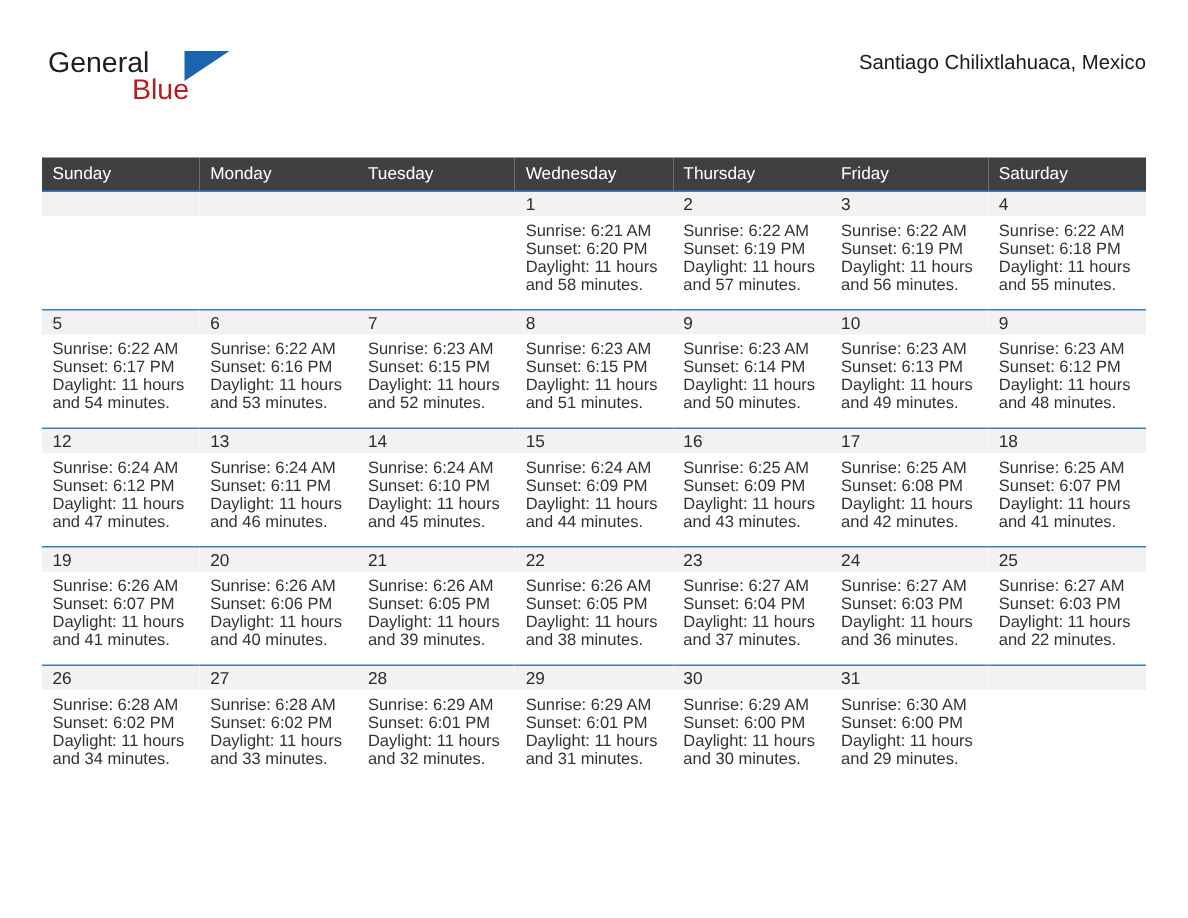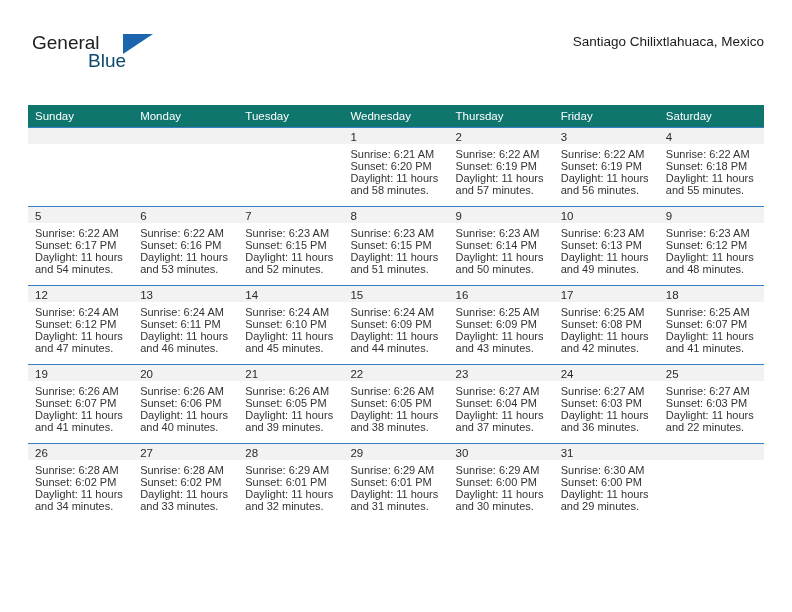--- a/index.html
+++ b/index.html
@@ -43,21 +43,21 @@
     font-size: 19px;
     color: #202020;
     letter-spacing: 0px;
     font-family: "Liberation Sans", sans-serif;
   }
   .logo-blue {
     position: absolute;
     left: 60px;
     top: 18px;
     font-size: 19px;
-    color: #0c4a6e;
+    color: #b91c1c;
     font-family: "Liberation Sans", sans-serif;
     text-align: right;
   }
   .logo-tri {
     position: absolute;
     left: 95px;
     top: 2px;
     width: 0;
     height: 0;
     border-left: 30px solid #1a65ad;
@@ -87,21 +87,21 @@
   
   .cal {
     position: absolute;
     left: 28px;
     top: 105px;
     width: 736px;
     border-collapse: collapse;
     table-layout: fixed;
   }
   .cal th {
-    background: #0f766e;
+    background: #404040;
     color: #ffffff;
     font-size: 11.5px;
     font-weight: normal;
     text-align: left;
     padding: 5px 0 5px 7px;
     height: 12px;
     border: none;
   }
   .cal td {
     width: 105.1px;

